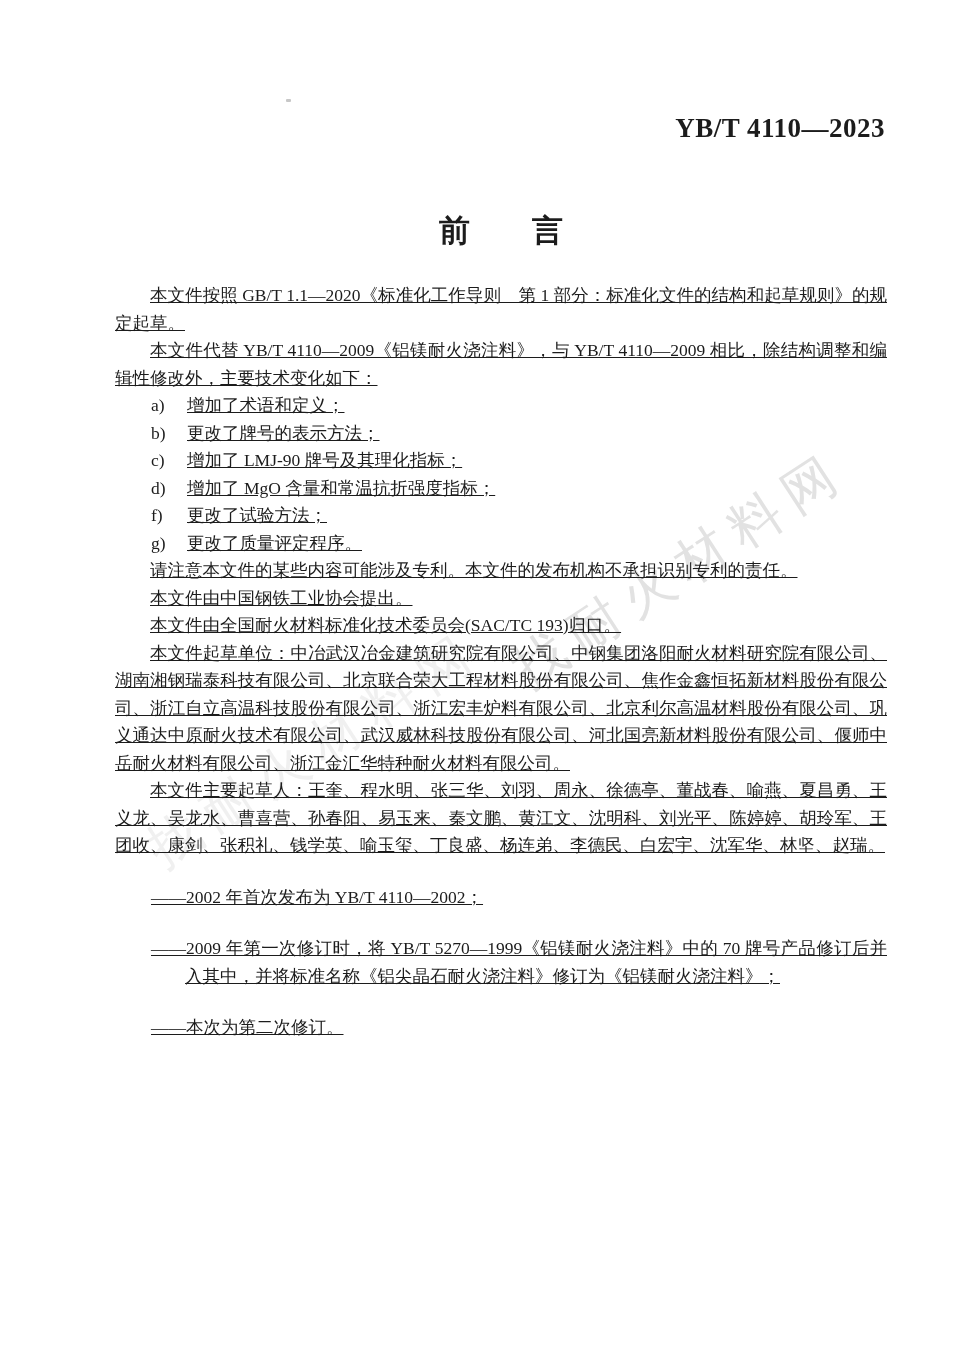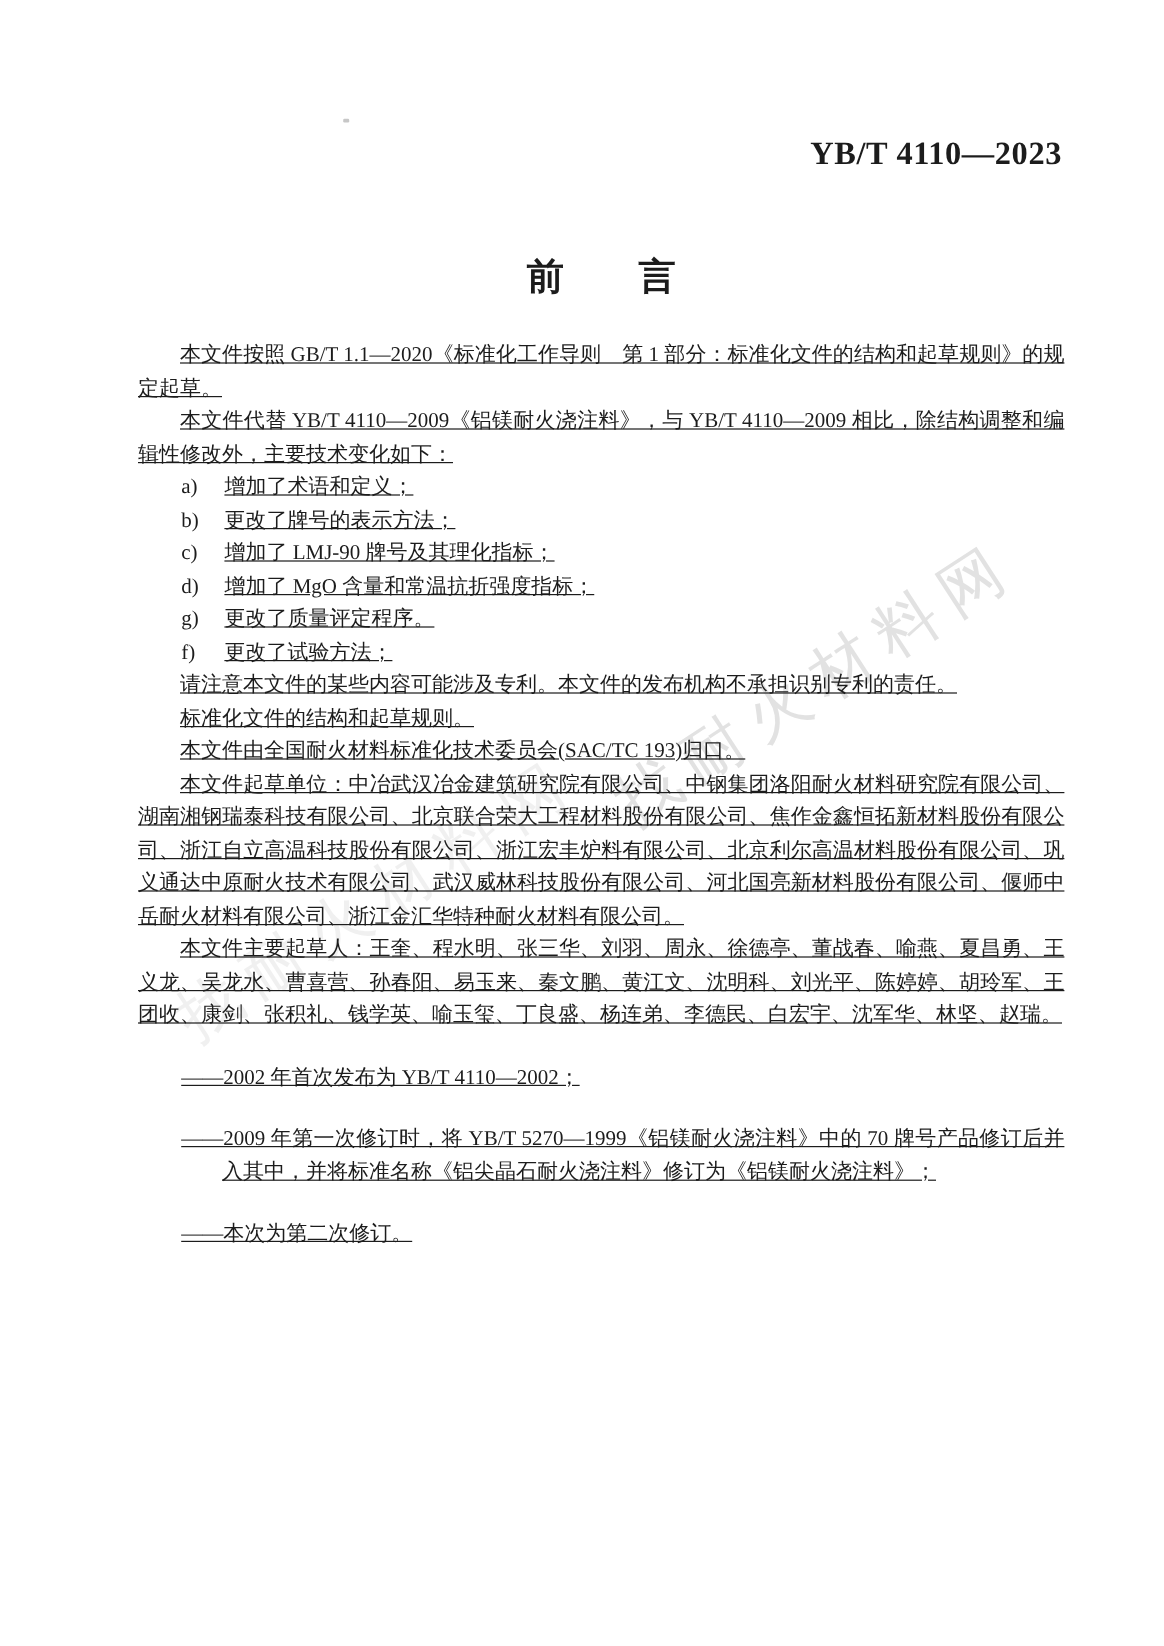--- a/index.html
+++ b/index.html
@@ -111,26 +111,26 @@
 
   <div class="content">
     <p class="para">本文件按照 GB/T 1.1—2020《标准化工作导则　第 1 部分：标准化文件的结构和起草规则》的规定起草。</p>
     <p class="para">本文件代替 YB/T 4110—2009《铝镁耐火浇注料》，与 YB/T 4110—2009 相比，除结构调整和编辑性修改外，主要技术变化如下：</p>
 
     <div class="change-list" id="change-list">
         <div class="li"><span class="li-label">a)</span><span class="li-text">增加了术语和定义；</span></div>
         <div class="li"><span class="li-label">b)</span><span class="li-text">更改了牌号的表示方法；</span></div>
         <div class="li"><span class="li-label">c)</span><span class="li-text">增加了 LMJ-90 牌号及其理化指标；</span></div>
         <div class="li"><span class="li-label">d)</span><span class="li-text">增加了 MgO 含量和常温抗折强度指标；</span></div>
+        <div class="li"><span class="li-label">f)</span><span class="li-text">更改了试验方法；</span></div>
         <div class="li"><span class="li-label">g)</span><span class="li-text">更改了质量评定程序。</span></div>
-        <div class="li"><span class="li-label">f)</span><span class="li-text">更改了试验方法；</span></div>
       </div>
 
     <p class="para">请注意本文件的某些内容可能涉及专利。本文件的发布机构不承担识别专利的责任。</p>
-    <p class="para">标准化文件的结构和起草规则。</p>
+    <p class="para">本文件由中国钢铁工业协会提出。</p>
     <p class="para">本文件由全国耐火材料标准化技术委员会(SAC/TC 193)归口。</p>
     <p class="para">本文件起草单位：中冶武汉冶金建筑研究院有限公司、中钢集团洛阳耐火材料研究院有限公司、湖南湘钢瑞泰科技有限公司、北京联合荣大工程材料股份有限公司、焦作金鑫恒拓新材料股份有限公司、浙江自立高温科技股份有限公司、浙江宏丰炉料有限公司、北京利尔高温材料股份有限公司、巩义通达中原耐火技术有限公司、武汉威林科技股份有限公司、河北国亮新材料股份有限公司、偃师中岳耐火材料有限公司、浙江金汇华特种耐火材料有限公司。</p>
     <p class="para">本文件主要起草人：王奎、程水明、张三华、刘羽、周永、徐德亭、董战春、喻燕、夏昌勇、王义龙、吴龙水、曹喜营、孙春阳、易玉来、秦文鹏、黄江文、沈明科、刘光平、陈婷婷、胡玲军、王团收、康剑、张积礼、钱学英、喻玉玺、丁良盛、杨连弟、李德民、白宏宇、沈军华、林坚、赵瑞。</p>
 
     <div class="history-list" id="history-list">
         <div class="hi">——2002 年首次发布为 YB/T 4110—2002；</div>
         <div class="hi">——2009 年第一次修订时，将 YB/T 5270—1999《铝镁耐火浇注料》中的 70 牌号产品修订后并入其中，并将标准名称《铝尖晶石耐火浇注料》修订为《铝镁耐火浇注料》；</div>
         <div class="hi">——本次为第二次修订。</div>
       </div>
   </div>

